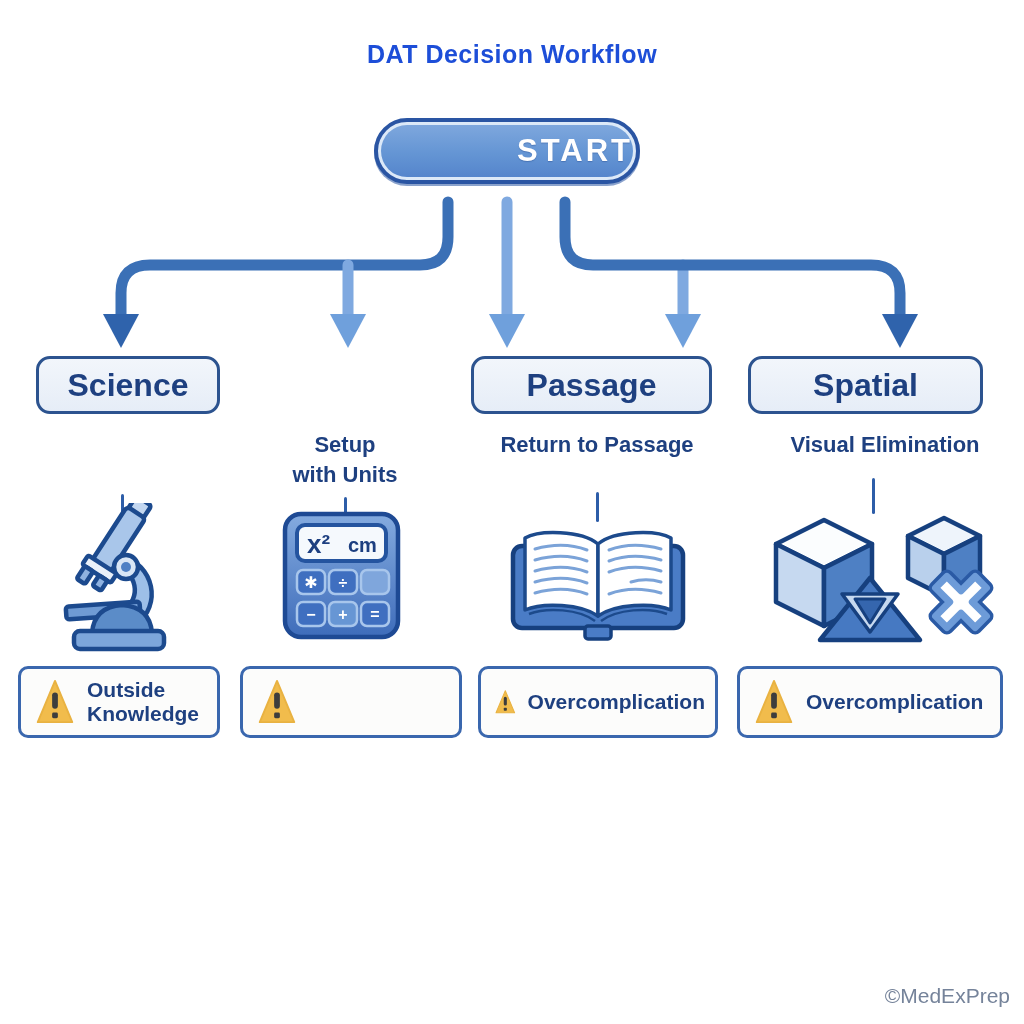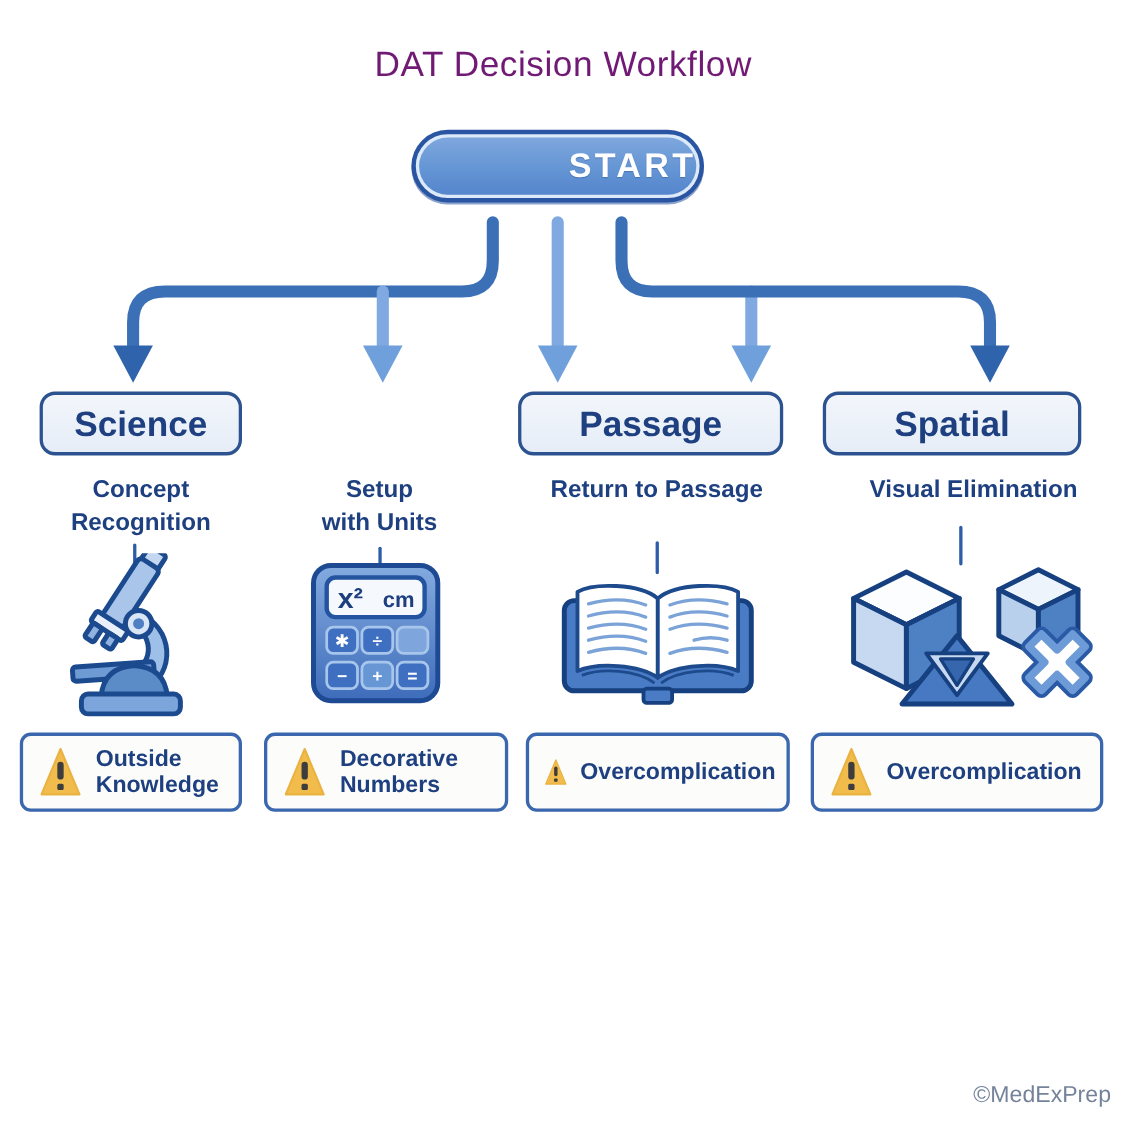--- a/index.html
+++ b/index.html
@@ -10,23 +10,23 @@
     width: 1024px;
     height: 1024px;
     background: #ffffff;
     overflow: hidden;
   }
   .abs { position: absolute; }
 
   .page-title {
     left: 0; top: 40px; width: 1024px;
     text-align: center;
-    font-size: 32px;
-    font-weight: normal;
-    color: #701a75;
+    font-size: 25px;
+    font-weight: bold;
+    color: #1d4ed8;
     letter-spacing: 0.5px;
   }
 
   .start-btn {
     left: 374px; top: 118px; width: 266px; height: 66px;
     border: 4px solid #2a55a3;
     border-radius: 34px;
     background: #dce9f8;
     padding: 3px;
     box-shadow: 0 2px 0 rgba(42,85,163,0.55);
@@ -132,22 +132,20 @@
   <div class="abs cat-box" style="left:36px; width:184px;">
     <span>Science</span>
   </div>
   <div class="abs cat-box" style="left:471px; width:241px;">
     <span>Passage</span>
   </div>
   <div class="abs cat-box" style="left:748px; width:235px;">
     <span>Spatial</span>
   </div>
 
-  <div class="abs strategy" style="left:28px; width:200px;">Concept
-Recognition</div>
   <div class="abs strategy" style="left:245px; width:200px;">Setup
 with Units</div>
   <div class="abs strategy" style="left:467px; width:260px;">Return to Passage</div>
   <div class="abs strategy" style="left:755px; width:260px;">Visual Elimination</div>
 
   <div class="abs tick" style="left:121px; top:494px; height:22px;"></div>
   <div class="abs tick" style="left:344px; top:497px; height:26px;"></div>
   <div class="abs tick" style="left:596px; top:492px; height:30px;"></div>
   <div class="abs tick" style="left:872px; top:478px; height:36px;"></div>
 
@@ -254,22 +252,20 @@
     <span class="warn-text">Outside
 Knowledge</span>
   </div>
 
   <div class="abs warn-box" style="left:240px; width:222px;">
     <svg width="40" height="46" viewBox="0 0 40 48" aria-hidden="true">
       <polygon points="20,2 38,45 2,45" fill="#f1bc4c" stroke="#e9b241" stroke-width="2" stroke-linejoin="round"></polygon>
       <rect x="17" y="14" width="6" height="17" rx="3" fill="#3d3d3d"></rect>
       <rect x="17" y="35" width="6" height="6" rx="1.5" fill="#3d3d3d"></rect>
     </svg>
-    <span class="warn-text">Decorative
-Numbers</span>
   </div>
 
   <div class="abs warn-box" style="left:478px; width:240px;">
     <svg width="40" height="46" viewBox="0 0 40 48" aria-hidden="true">
       <polygon points="20,2 38,45 2,45" fill="#f1bc4c" stroke="#e9b241" stroke-width="2" stroke-linejoin="round"></polygon>
       <rect x="17" y="14" width="6" height="17" rx="3" fill="#3d3d3d"></rect>
       <rect x="17" y="35" width="6" height="6" rx="1.5" fill="#3d3d3d"></rect>
     </svg>
     <span class="warn-text">Overcomplication</span>
   </div>

